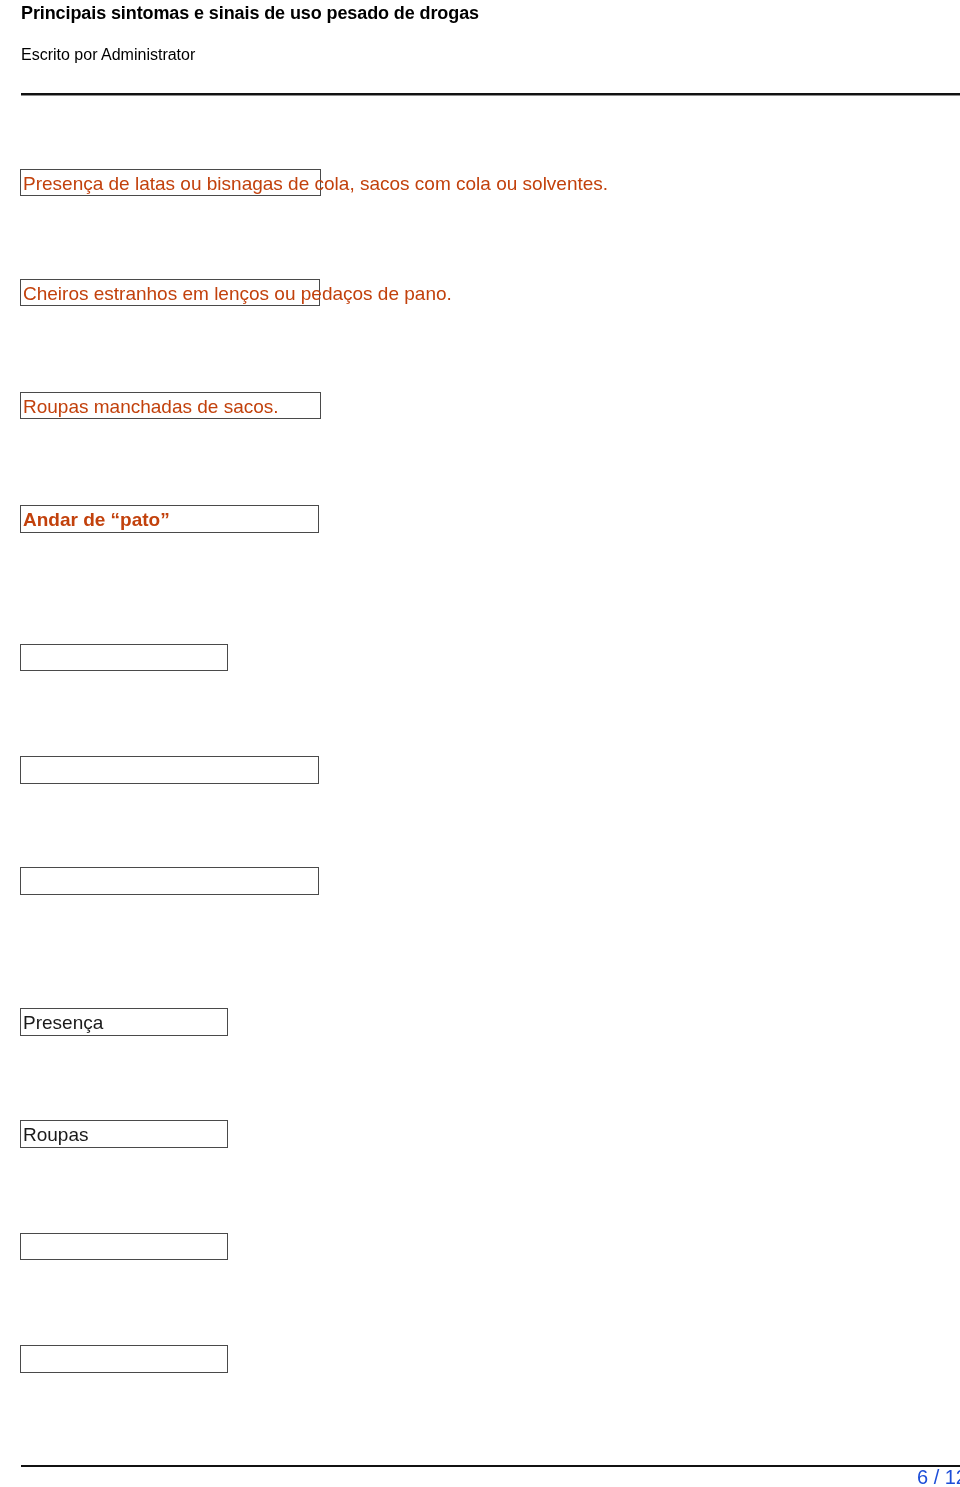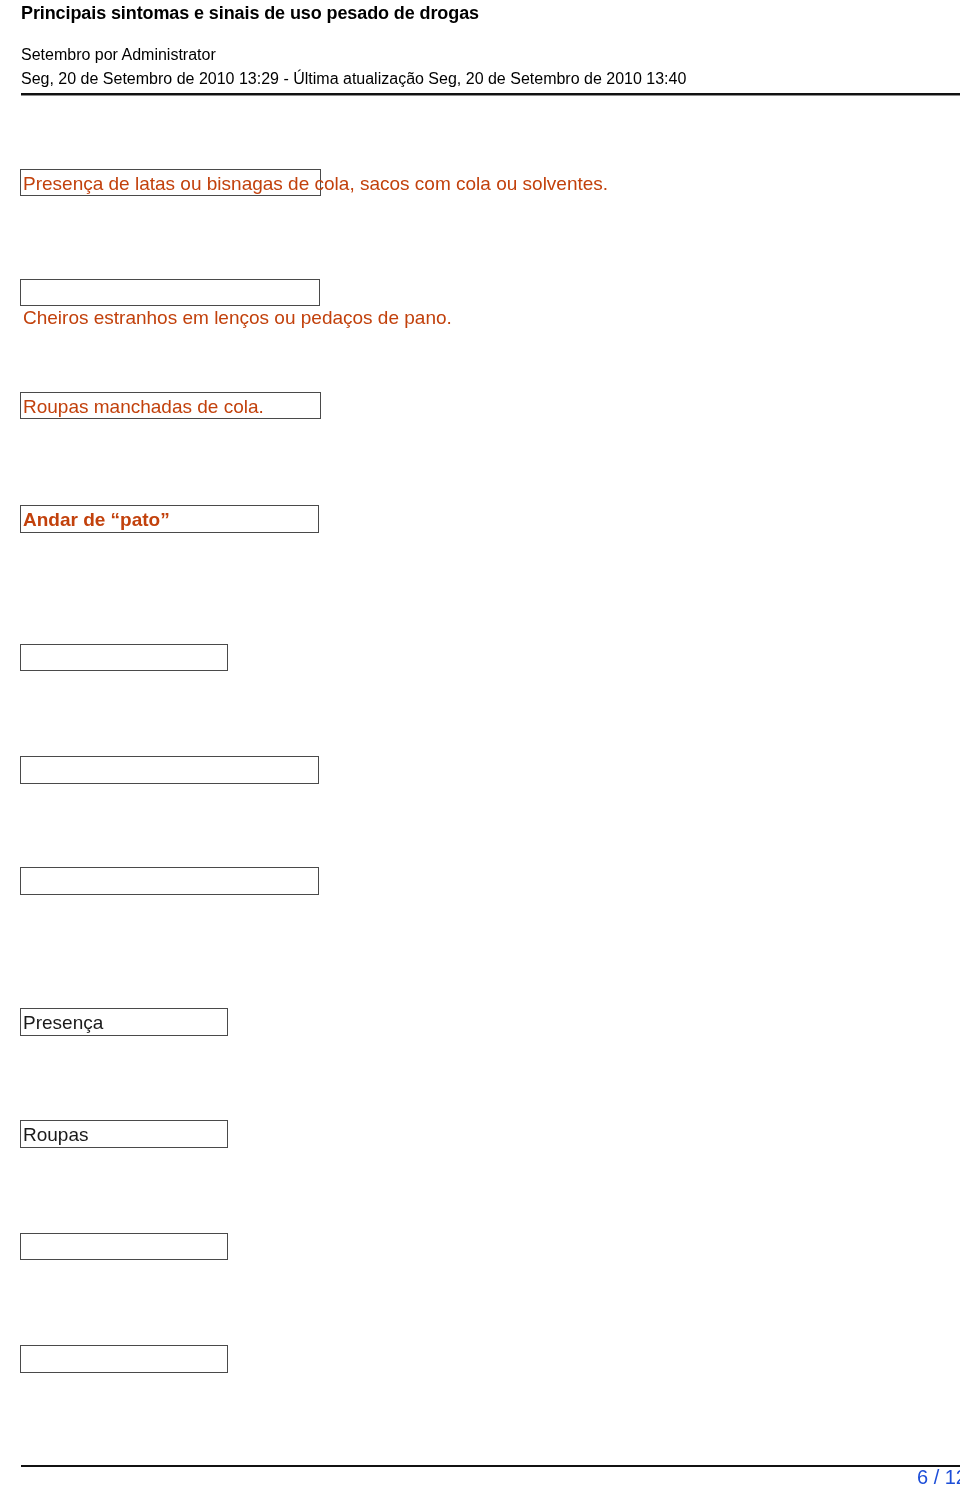--- a/index.html
+++ b/index.html
@@ -113,34 +113,33 @@
     white-space: nowrap;
   }
 </style>
 </head>
 <body>
 
 <div class="page">
 
   <div class="doc-title">Principais sintomas e sinais de uso pesado de drogas</div>
 
-  <div class="byline">Setembro por Administrator</div>
+  <div class="byline">Escrito por Administrator</div>
 
-  <div class="dateline">Seg, 20 de Setembro de 2010 13:29 - Última atualização Seg, 20 de Setembro de 2010 13:40</div>
 
   <div class="header-rule"></div>
 
   <div class="frame" style="left:5px; top:169px; width:301px; height:27px;"></div>
   <div class="para" style="top:172px;">Presença de latas ou bisnagas de cola, sacos com cola ou solventes.</div>
 
   <div class="frame" style="left:5px; top:279px; width:300px; height:27px;"></div>
-  <div class="para" style="top:282px;margin-top:24px;">Cheiros estranhos em lenços ou pedaços de pano.</div>
+  <div class="para" style="top:282px;">Cheiros estranhos em lenços ou pedaços de pano.</div>
 
   <div class="frame" style="left:5px; top:392px; width:301px; height:27px;"></div>
-  <div class="para" style="top:395px;">Roupas manchadas de cola.</div>
+  <div class="para" style="top:395px;">Roupas manchadas de sacos.</div>
 
   <div class="frame" style="left:5px; top:505px; width:299px; height:28px;"></div>
   <div class="para" style="top:508px;font-weight:bold;">Andar de “pato”</div>
 
   <div class="frame" style="left:5px; top:644px; width:208px; height:27px;"></div>
   <div class="frame-label" style="top:647px;"></div>
 
   <div class="frame" style="left:5px; top:756px; width:299px; height:28px;"></div>
   <div class="frame-label" style="top:759px;"></div>
 

